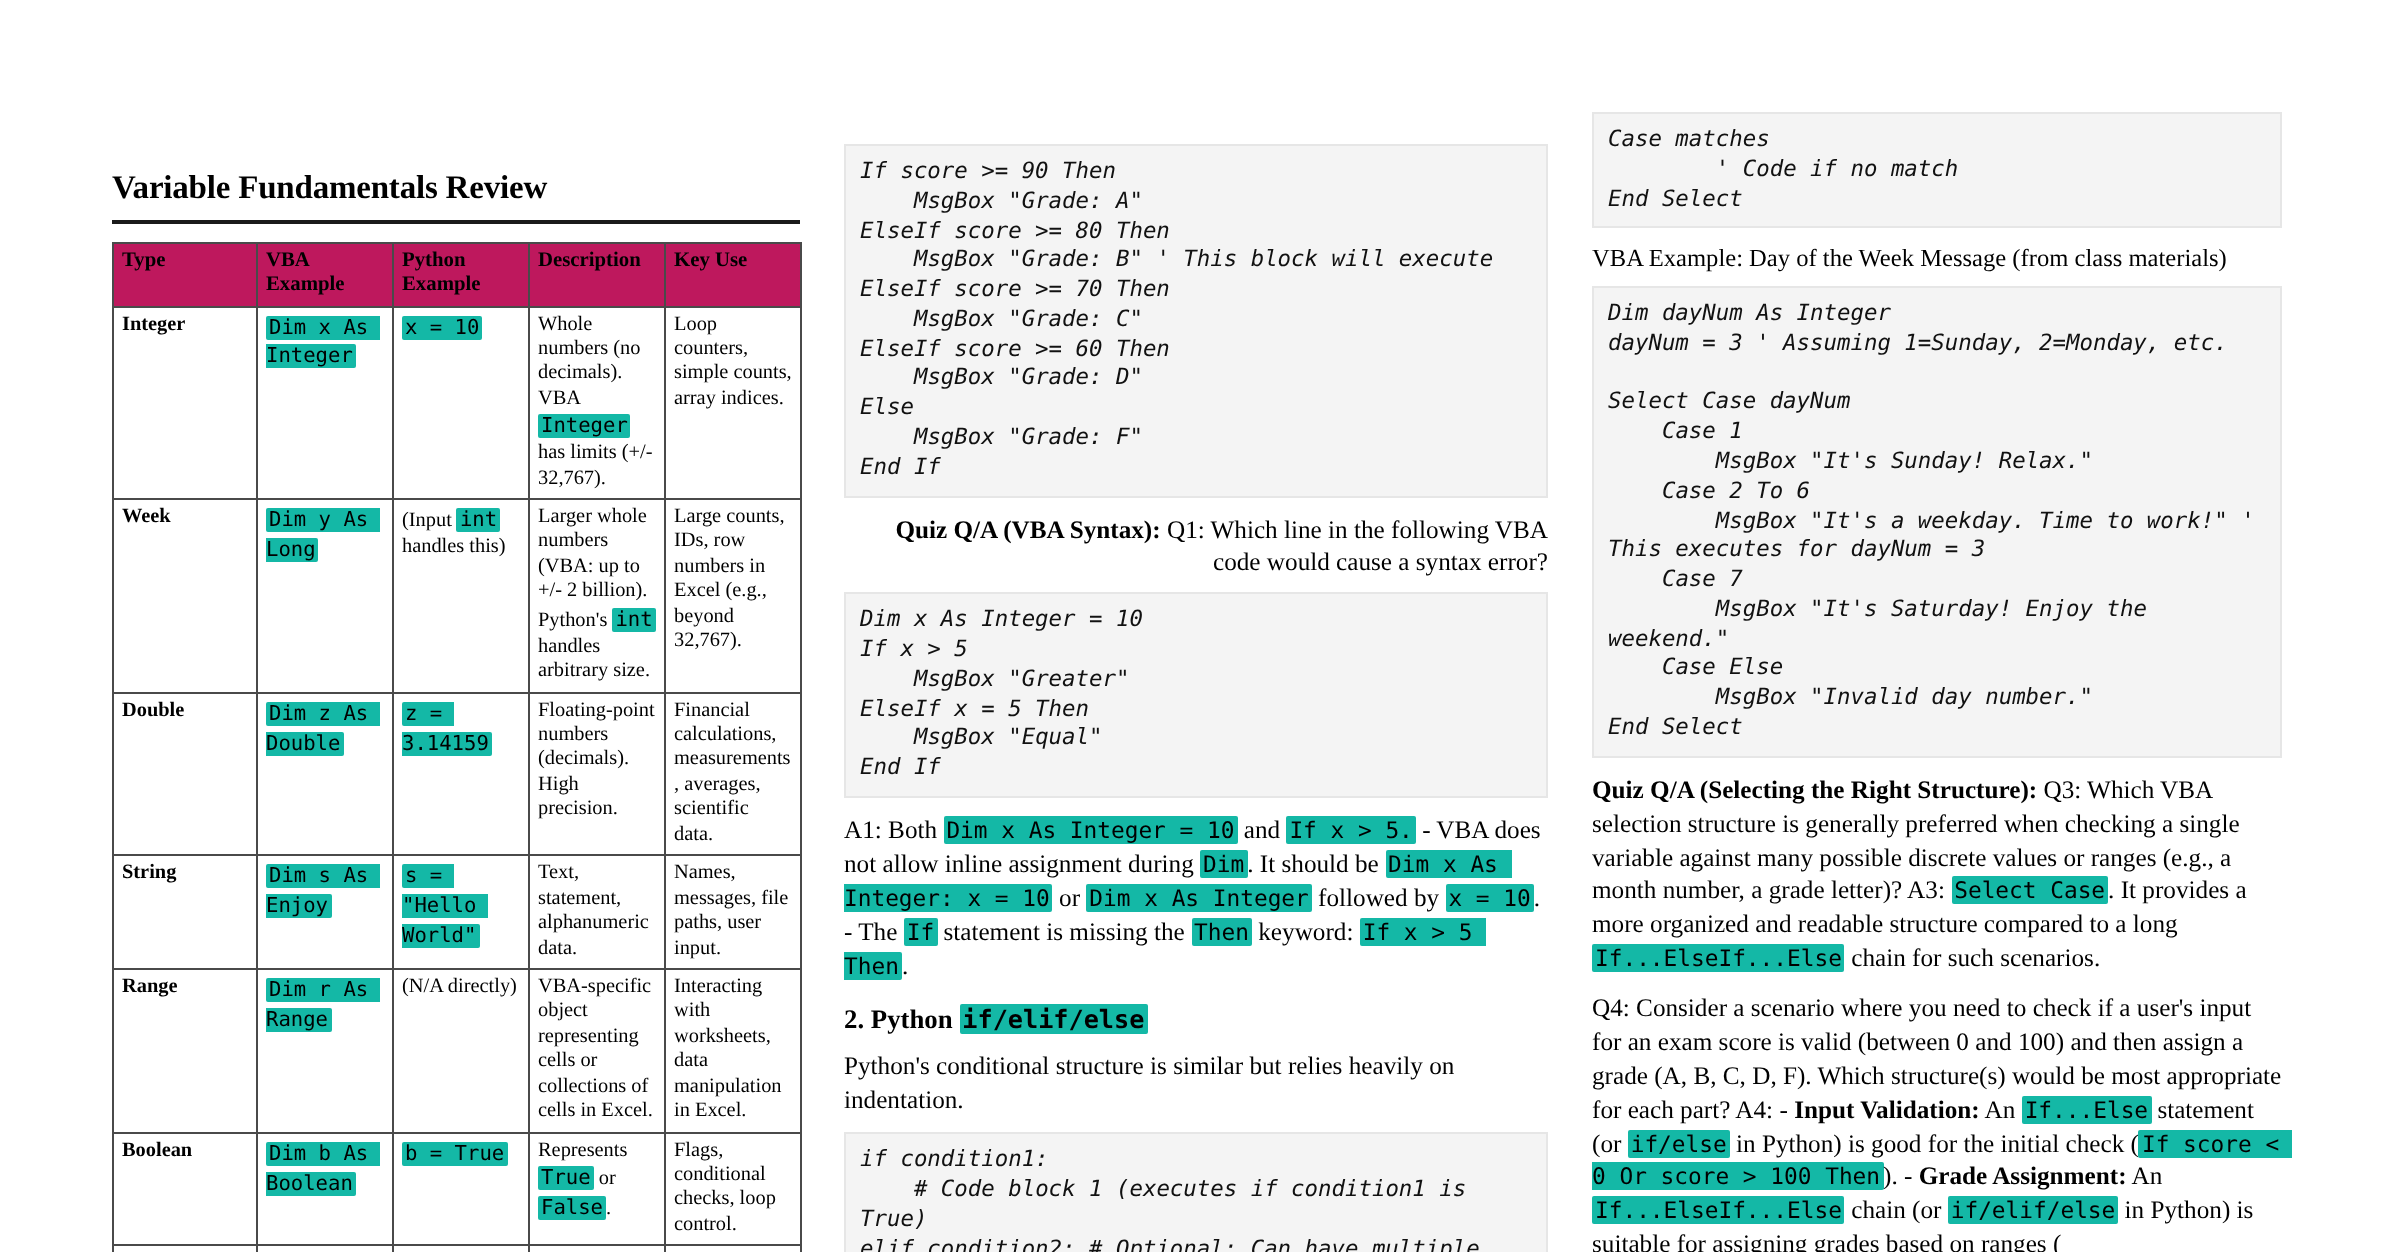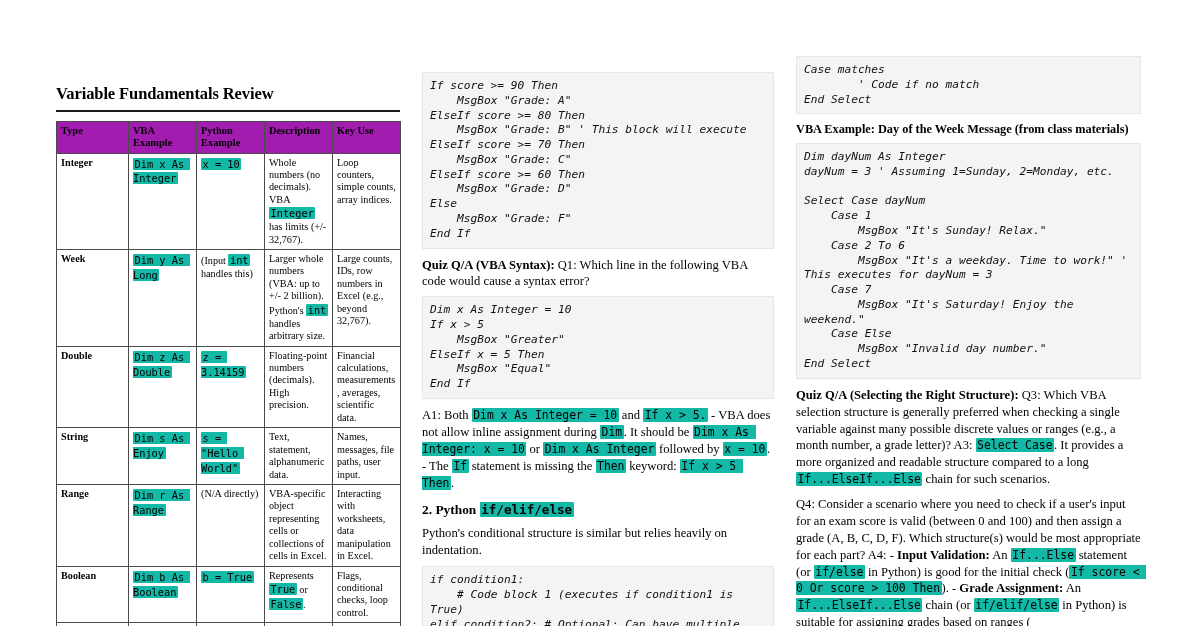--- a/index.html
+++ b/index.html
@@ -68,21 +68,21 @@
   table.vartable td {
     border: 1px solid #4a4a4a;
     vertical-align: top;
     padding: 3px 4px 3px 4px;
     font-size: 10.2px;
     line-height: 1.22;
     word-wrap: break-word;
     overflow-wrap: break-word;
   }
   table.vartable thead th {
-    background: #a21caf;
+    background: #be185d;
     font-weight: bold;
     font-size: 10.4px;
     line-height: 1.18;
     text-align: left;
   }
   table.vartable td.type-cell {
     font-weight: bold;
   }
   col.c1 { width: 72px; }
   col.c2 { width: 68px; }
@@ -123,35 +123,36 @@
 
   
   p.body-text {
     margin: 0 0 8px 0;
     font-size: 12.6px;
     line-height: 1.34;
     text-align: left;
   }
   p.body-text.tight {
     margin-bottom: 6px;
+    text-align: right;
   }
   b, strong { font-weight: bold; }
 
   h2.section-head {
     font-size: 13.4px;
     font-weight: bold;
     margin: 10px 0 5px 0;
     line-height: 1.25;
   }
   h2.section-head code {
     font-size: 12.6px;
   }
   h3.sub-head {
     font-size: 12.3px;
-    font-weight: bold;
+    font-weight: normal;
     margin: 6px 0 5px 0;
     line-height: 1.28;
   }
 </style>
 </head>
 <body>
 
 <div class="page">
 
   <div class="col col-left">

